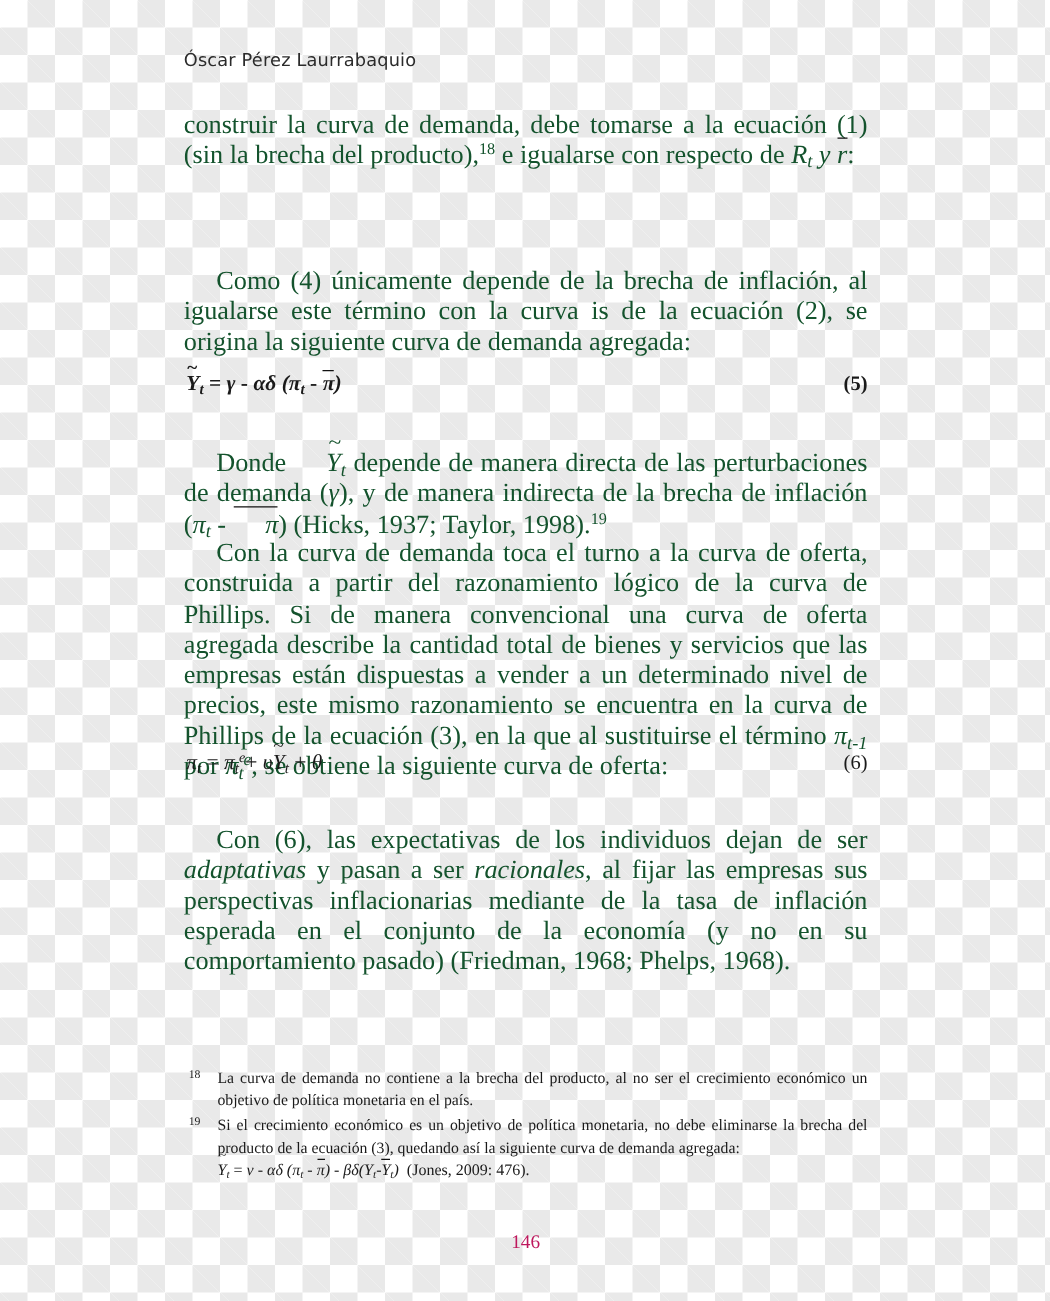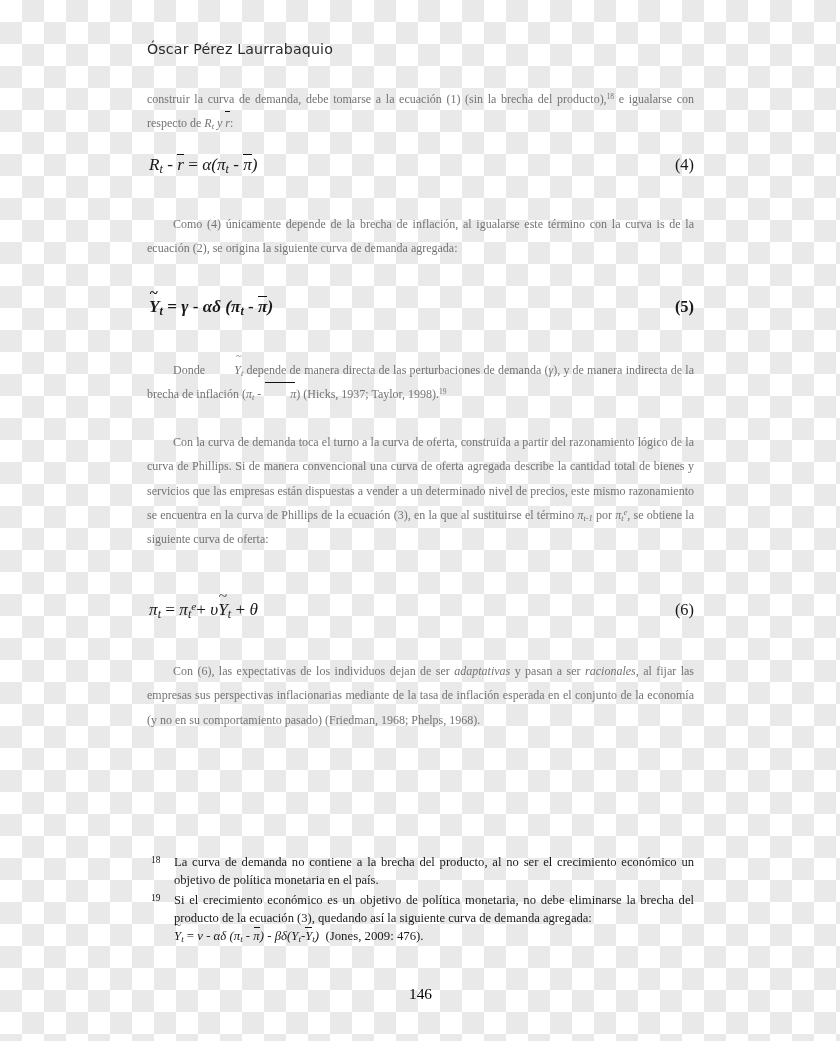--- a/index.html
+++ b/index.html
@@ -46,25 +46,25 @@
     letter-spacing: 0.15px;
     color: #2b2b2b;
     white-space: nowrap;
   }
 
   
   .body-block {
     position: absolute;
     left: 0;
     width: 547px;
-    font-size: 12px;
+    font-size: 21px;
     line-height: 24.3px;
     text-align: justify;
     text-justify: inter-word;
-    color: #737373;
+    color: #14532d;
   }
   .body-block.indent {
     text-indent: 26px;
   }
   .body-block.noindent {
     text-indent: 0;
   }
 
   sup.fn {
     font-size: 0.62em;
@@ -175,37 +175,33 @@
   }
 
   
   .folio {
     position: absolute;
     top: 985px;
     left: 0;
     width: 547px;
     text-align: center;
     font-size: 15.4px;
-    color: #000000;
+    color: #be185d;
   }
 </style>
 </head>
 <body>
 
 <div id="page">
   <div class="page-inner">
 
     <div class="running-head">Óscar Pérez Laurrabaquio</div>
 
     <div class="body-block noindent" style="top:87px;">construir la curva de demanda, debe tomarse a la ecuación (1) (sin la brecha del producto),<sup class="fn">18</sup> e igualarse con respecto de <span class="math"><i>R</i><span class="msub">t</span></span> <i>y</i> <span class="math"><span class="bar"><i>r</i></span></span>:</div>
 
-    <div class="equation-row" style="top:155px;">
-      <span class="eq-body math"><i>R</i><span class="msub">t</span> <span class="up">-</span> <span class="bar"><i>r</i></span> <span class="up">=</span> α(π<span class="msub">t</span> <span class="up">-</span> <span class="bar">π</span>)</span>
-      <span class="eq-num">(4)</span>
-    </div>
 
     <div class="body-block indent" style="top:212px;">Como (4) únicamente depende de la brecha de inflación, al igualarse este término con la curva <span class="sc">is</span> de la ecuación (2), se origina la siguiente curva de demanda agregada:</div>
 
     <div class="equation-row" style="top:297px;font-weight:bold;">
       <span class="eq-body math"><span class="tilde"><i>Y</i></span><span class="msub">t</span> <span class="up">=</span> γ <span class="up">-</span> αδ (π<span class="msub">t</span> <span class="up">-</span> <span class="bar">π</span>)</span>
       <span class="eq-num">(5)</span>
     </div>
 
     <div class="body-block indent" style="top:358px;">Donde <span class="math"><span class="tilde"><i>Y</i></span><span class="msub">t</span></span> depende de manera directa de las perturbaciones de demanda (<span class="math">γ</span>), y de manera indirecta de la brecha de inflación (<span class="math">π<span class="msub">t</span> - <span class="bar">π</span></span>) (Hicks, 1937; Taylor, 1998).<sup class="fn">19</sup></div>
 

